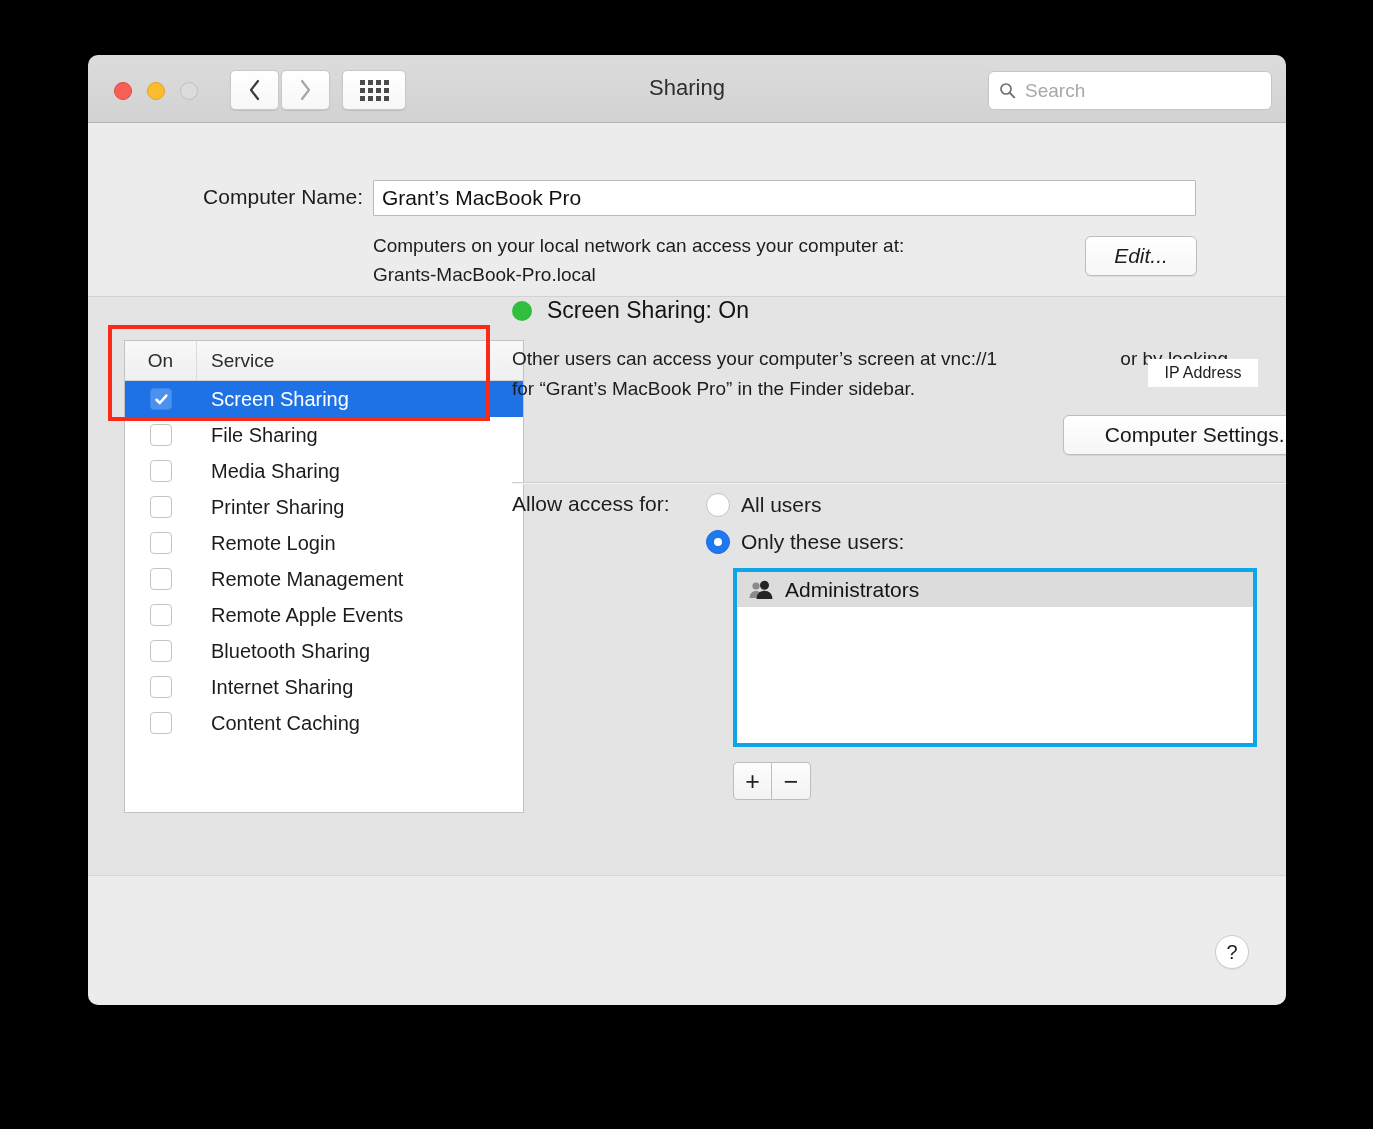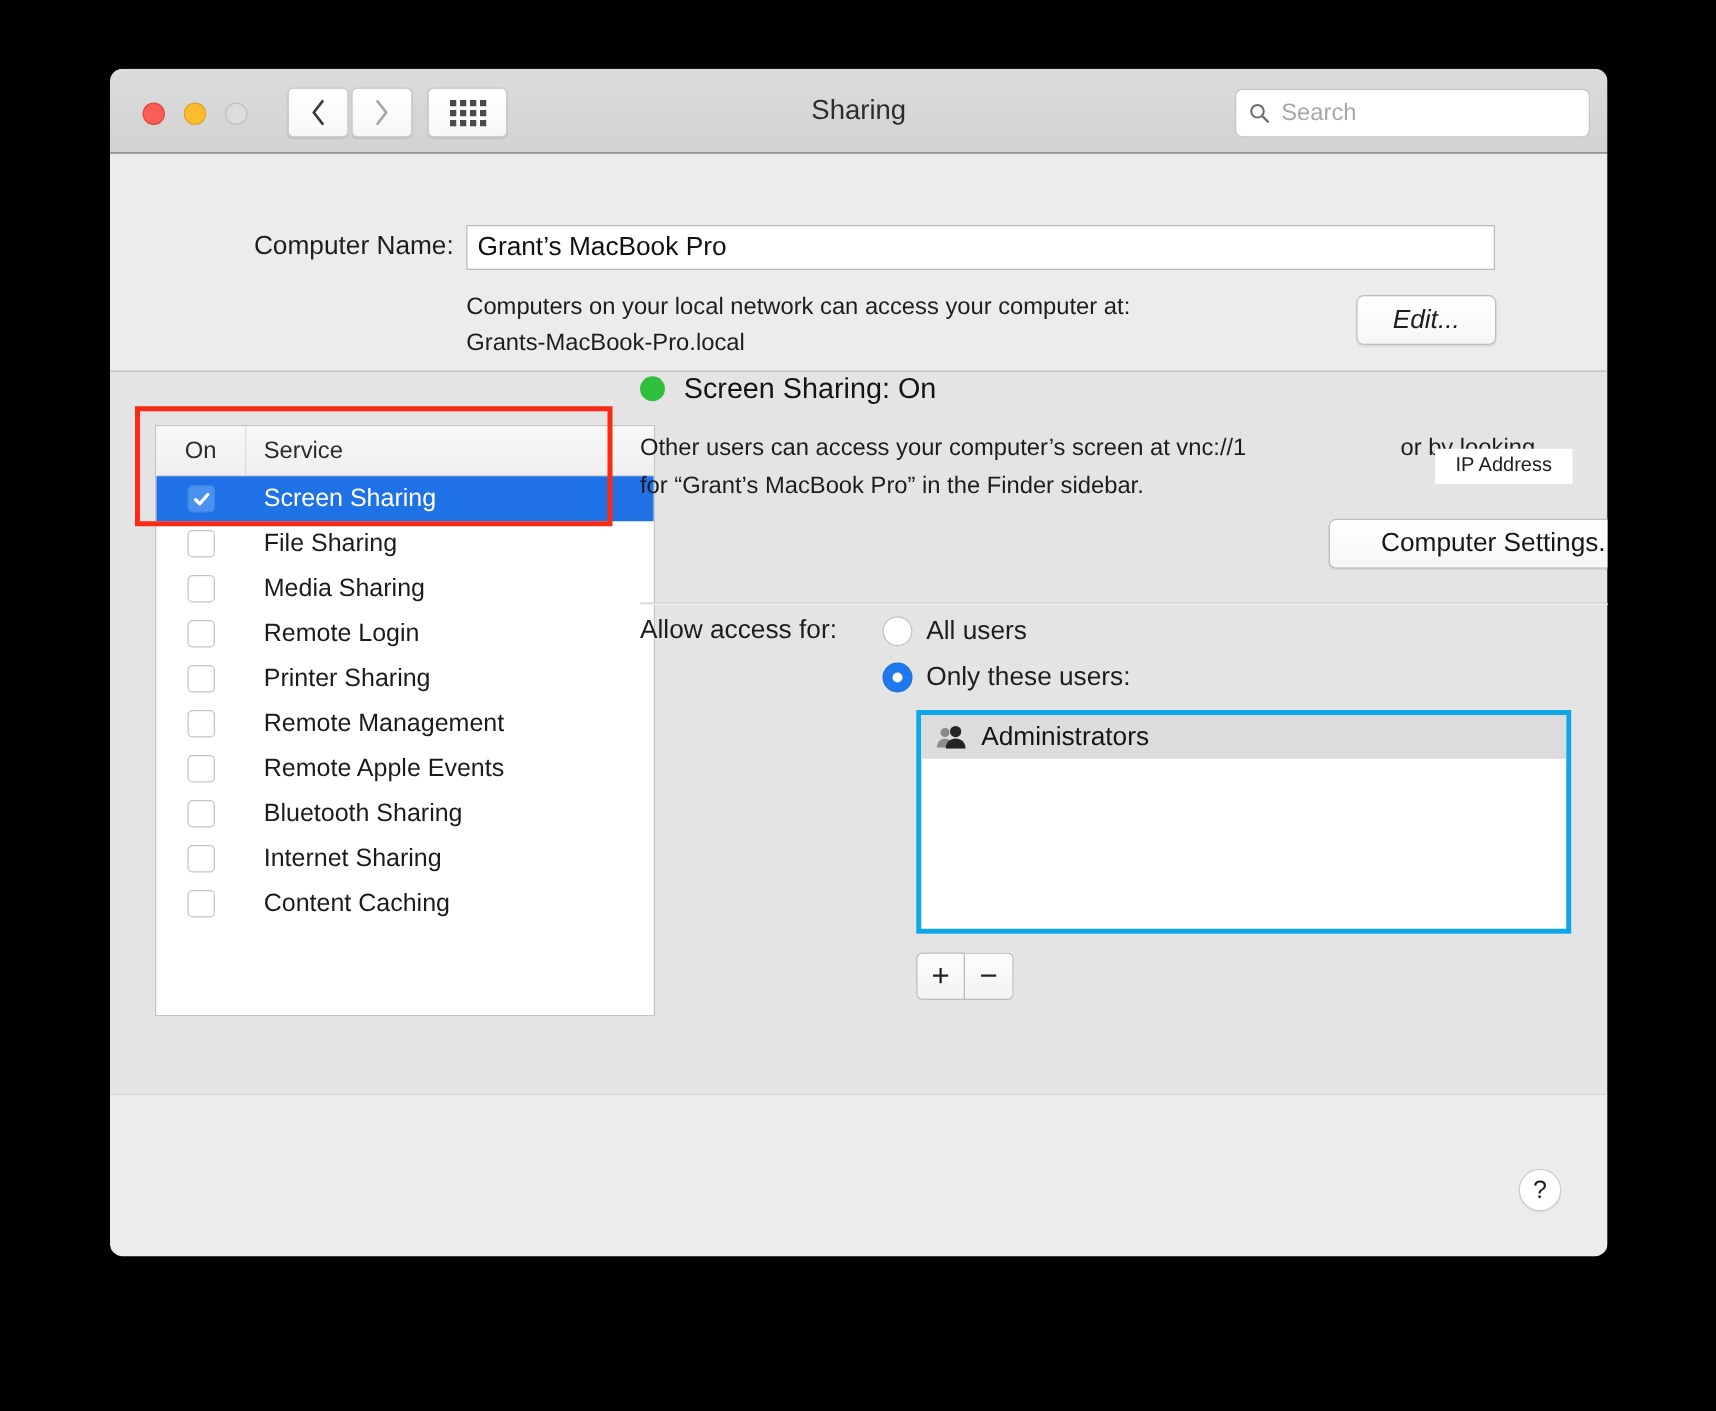--- a/index.html
+++ b/index.html
@@ -463,27 +463,27 @@
           <div class="svc-row">
             <div class="svc-cb">
               <div class="cb"></div>
             </div>
             <div class="svc-name">Media Sharing</div>
           </div>
           <div class="svc-row">
             <div class="svc-cb">
               <div class="cb"></div>
             </div>
+            <div class="svc-name">Printer Sharing</div>
+          </div>
+          <div class="svc-row">
+            <div class="svc-cb">
+              <div class="cb"></div>
+            </div>
             <div class="svc-name">Remote Login</div>
-          </div>
-          <div class="svc-row">
-            <div class="svc-cb">
-              <div class="cb"></div>
-            </div>
-            <div class="svc-name">Printer Sharing</div>
           </div>
           <div class="svc-row">
             <div class="svc-cb">
               <div class="cb"></div>
             </div>
             <div class="svc-name">Remote Management</div>
           </div>
           <div class="svc-row">
             <div class="svc-cb">
               <div class="cb"></div>

